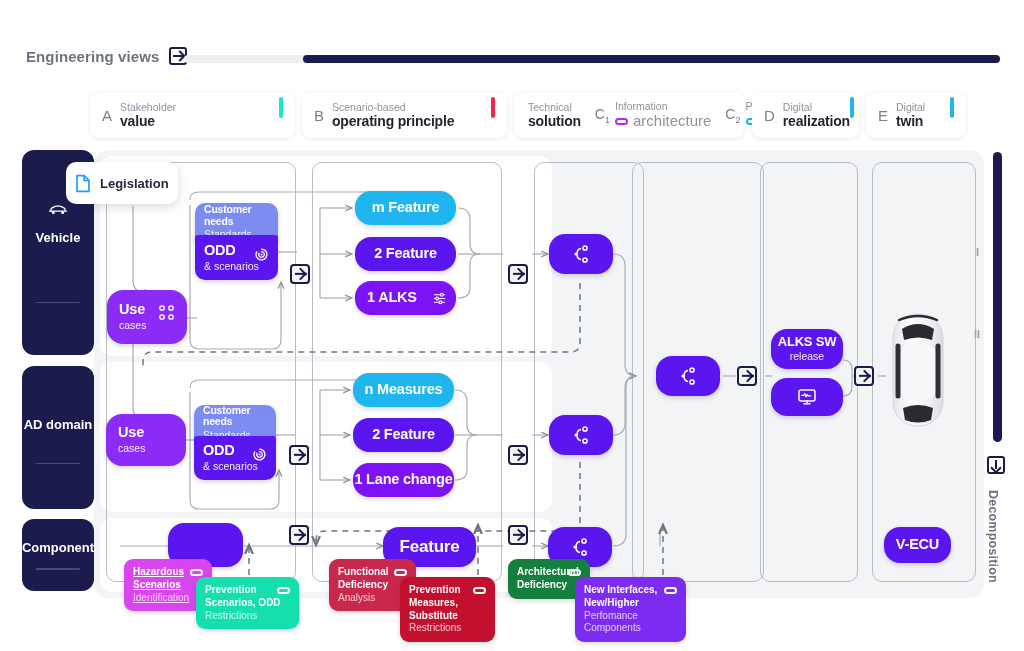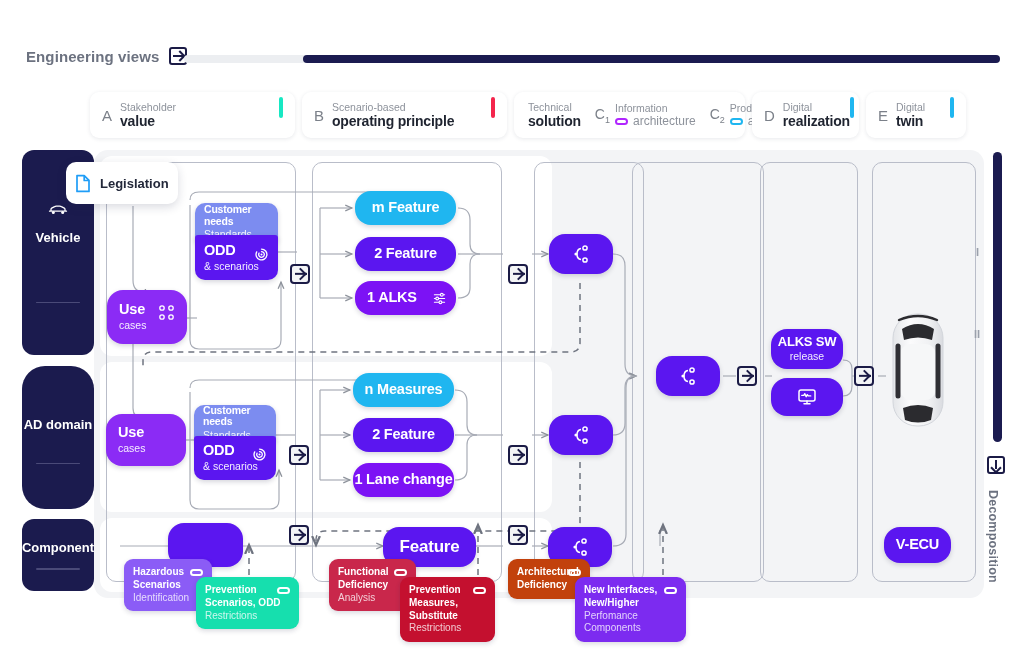--- a/index.html
+++ b/index.html
@@ -32,21 +32,21 @@
   .phase-texts{display:flex;flex-direction:column;line-height:1.15;}
   .phase-sub{font-size:10.5px;color:#8d929b;}
   .phase-main{font-size:14px;color:#1f2430;font-weight:700;letter-spacing:-.2px;}
   .pill{width:13px;height:7px;border-radius:4px;border:2.2px solid #000;box-sizing:border-box;background:transparent;}
   .pill-wrap{margin-left:auto;align-self:flex-start;margin-top:7px;}
   .sub-group{display:flex;align-items:center;margin-left:14px;}
   .sub-letter{font-size:14px;color:#7b8089;margin-right:5px;}
   .sub-letter sub{font-size:9px;}
   .sub-col{display:flex;flex-direction:column;line-height:1.2;}
   .sub-line1{font-size:10.5px;color:#8d929b;}
-  .sub-line2{font-size:12px;color:#8d929b;display:flex;align-items:center;gap:5px;}
+  .sub-line2{font-size:15px;color:#8d929b;display:flex;align-items:center;gap:5px;}
 
   
   .rail{position:absolute;left:22px;width:72px;background:#1b1b4e;border-radius:12px;
         display:flex;flex-direction:column;align-items:center;box-sizing:border-box;}
   .rail-label{color:#fff;font-size:13px;font-weight:700;text-align:center;line-height:1.2;}
   .rail-rule{width:44px;height:1.5px;background:#4a4a78;border-radius:1px;}
   .car-glyph{display:block;}
 
   
   .canvas{position:absolute;left:94px;top:150px;width:890px;height:448px;background:#f3f4f6;border-radius:14px;}
@@ -264,21 +264,21 @@
   <div class="rail" style="top:150px;height:205px;justify-content:center;gap:14px;">
     <svg class="car-glyph" width="22" height="14" viewBox="0 0 22 14">
       <path d="M2.5 9.2h17M4 9.2V7.2c0-.5.3-.9.7-1.1L7.6 4.6c.5-.3 1-.4 1.6-.4h3.6c.6 0 1.1.1 1.6.4l2.9 1.5c.4.2.7.6.7 1.1v2" fill="none" stroke="#ffffff" stroke-width="1.3" stroke-linecap="round"></path>
       <circle cx="6.3" cy="10.4" r="1.5" fill="#ffffff"></circle>
       <circle cx="15.7" cy="10.4" r="1.5" fill="#ffffff"></circle>
     </svg>
     <span class="rail-label">Vehicle</span>
     <div class="rail-rule" style="margin-top:42px;"></div>
   </div>
 
-  <div class="rail" style="top:366px;height:143px;justify-content:center;border-radius:23px;">
+  <div class="rail" style="top:366px;height:143px;justify-content:center;">
     <span class="rail-label" style="margin-top:6px;">AD domain</span>
     <div class="rail-rule" style="margin-top:30px;"></div>
   </div>
 
   <div class="rail" style="top:519px;height:72px;justify-content:center;">
     <span class="rail-label">Component</span>
     <div class="rail-rule" style="margin-top:12px;"></div>
   </div>
 
   <div class="node" style="left:107px;top:290px;width:80px;height:54px;background:#8b2bf5;">
@@ -437,21 +437,21 @@
 
   <div class="gate" style="left:290px;top:264px;"></div>
   <div class="gate" style="left:508px;top:264px;"></div>
   <div class="gate" style="left:289px;top:445px;"></div>
   <div class="gate" style="left:508px;top:445px;"></div>
   <div class="gate" style="left:289px;top:525px;"></div>
   <div class="gate" style="left:508px;top:525px;"></div>
   <div class="gate" style="left:737px;top:366px;"></div>
   <div class="gate" style="left:854px;top:366px;"></div>
 
-  <div class="tag" style="left:124px;top:559px;width:88px;background:#8b5cf6;">
+  <div class="tag" style="left:124px;top:559px;width:88px;background:#d946ef;text-decoration:underline;">
     <div class="l1">Hazardous<br>Scenarios</div>
     <div class="l2">Identification</div>
     <span class="pillmark"></span>
   </div>
 
   <div class="tag" style="left:196px;top:577px;width:103px;background:#16dfae;">
     <div class="l1">Prevention<br>Scenarios, ODD</div>
     <div class="l2">Restrictions</div>
     <span class="pillmark"></span>
   </div>
@@ -461,21 +461,21 @@
     <div class="l2">Analysis</div>
     <span class="pillmark"></span>
   </div>
 
   <div class="tag" style="left:400px;top:577px;width:95px;background:#c4102f;">
     <div class="l1">Prevention<br>Measures, Substitute</div>
     <div class="l2">Restrictions</div>
     <span class="pillmark"></span>
   </div>
 
-  <div class="tag" style="left:508px;top:559px;width:82px;background:#c2410c;">
+  <div class="tag" style="left:508px;top:559px;width:82px;background:#15803d;">
     <div class="l1">Architectural<br>Deficiency</div>
     <span class="pillmark"></span>
   </div>
 
   <div class="tag" style="left:575px;top:577px;width:111px;background:#7c2bf0;">
     <div class="l1">New Interfaces,<br>New/Higher</div>
     <div class="l2">Perfomance Components</div>
     <span class="pillmark"></span>
   </div>
 

